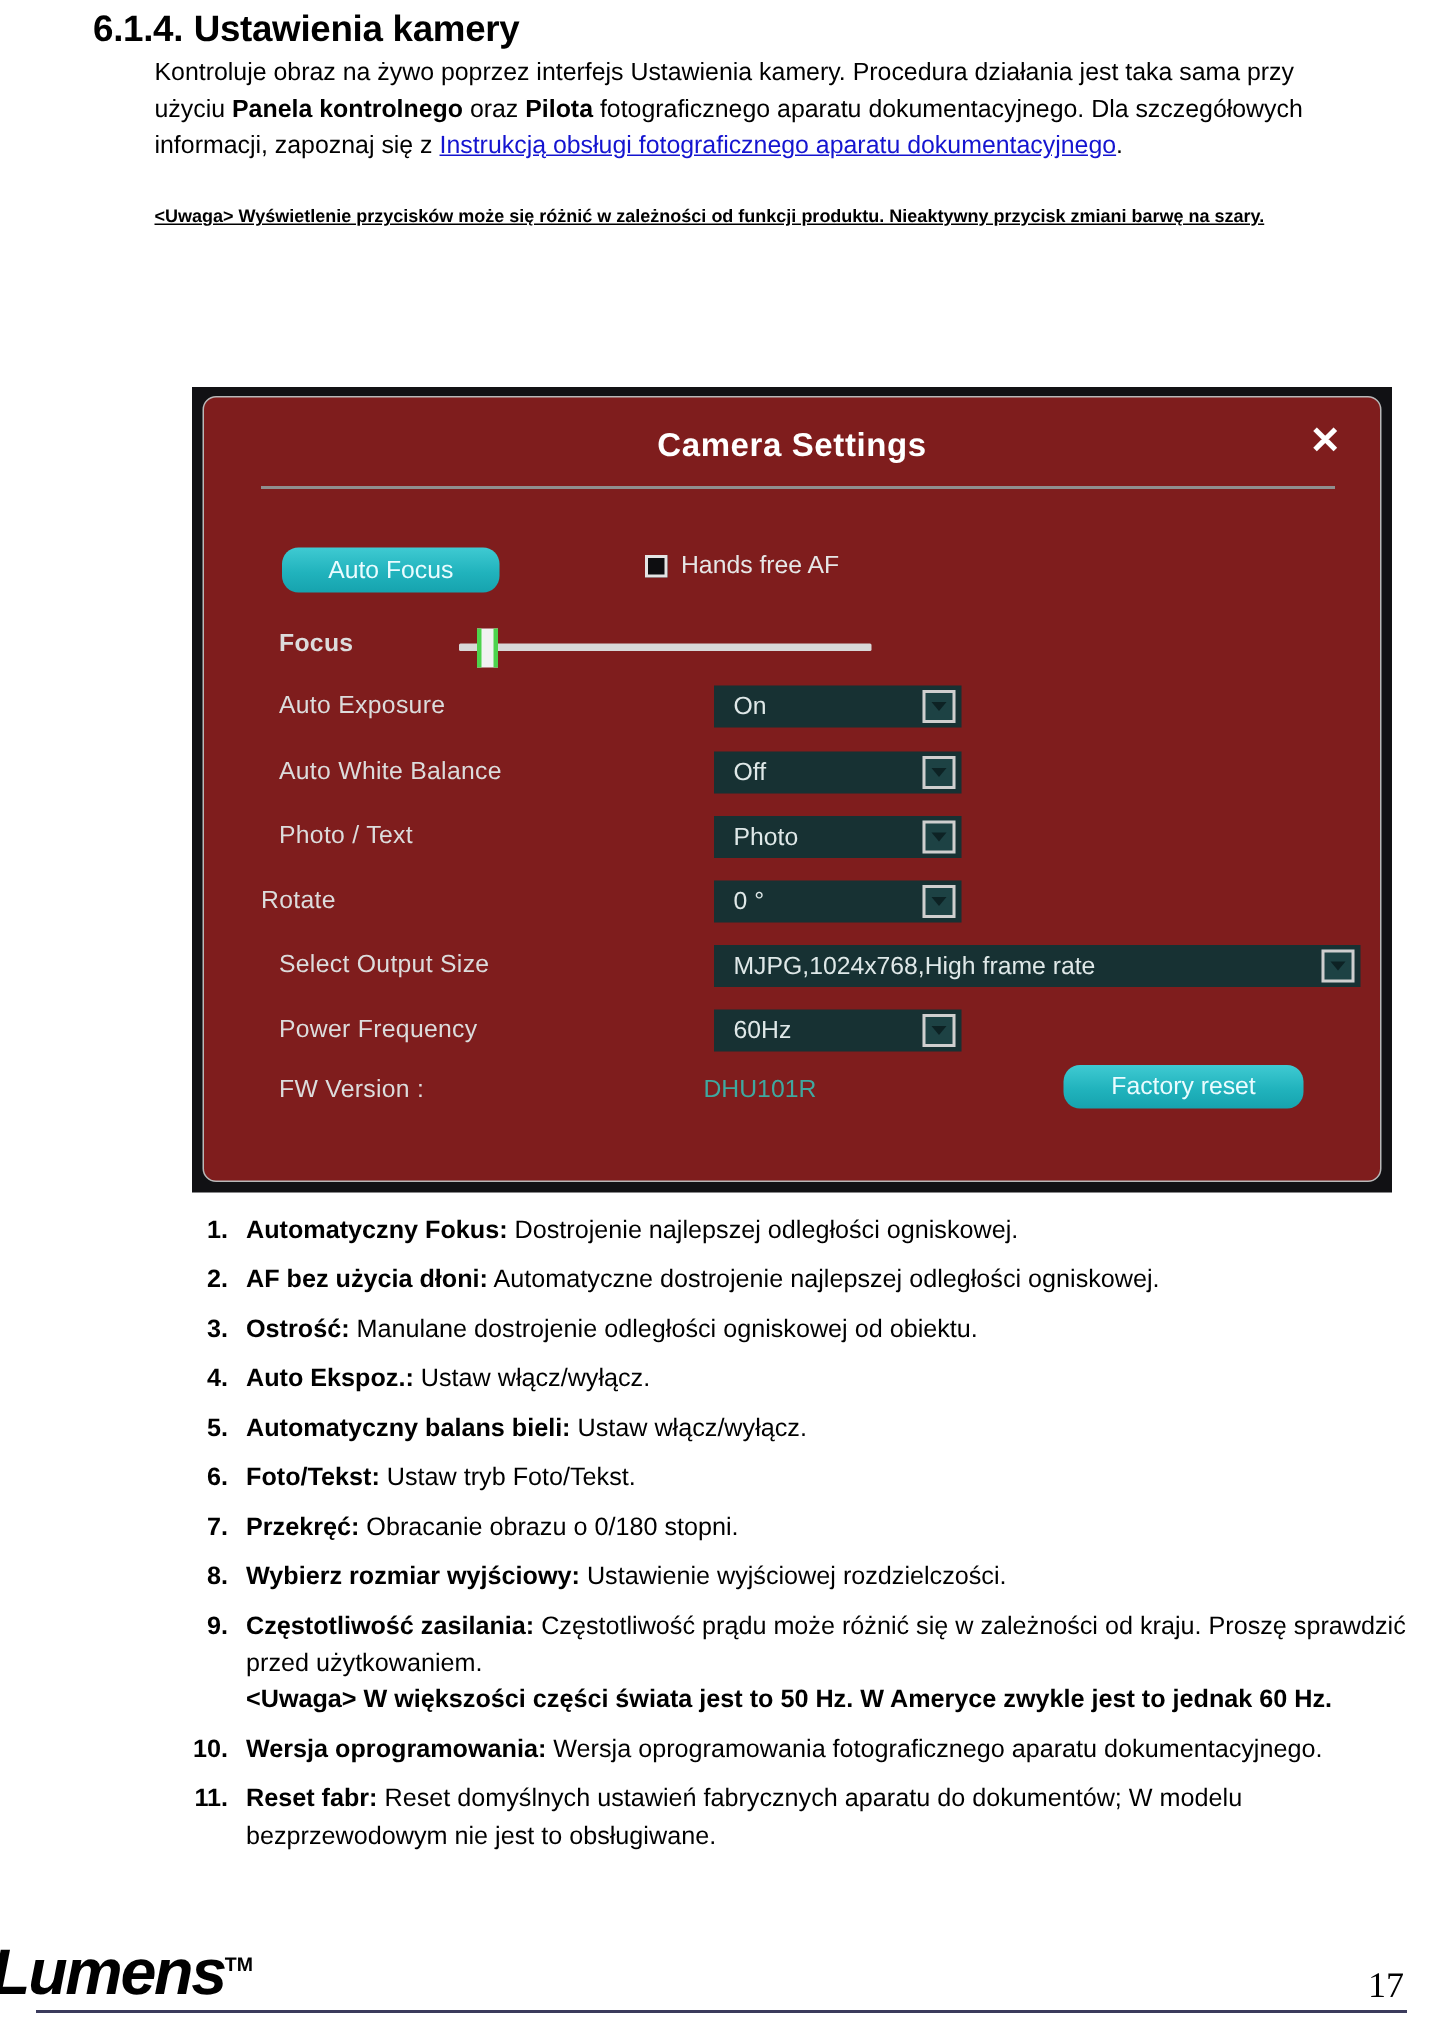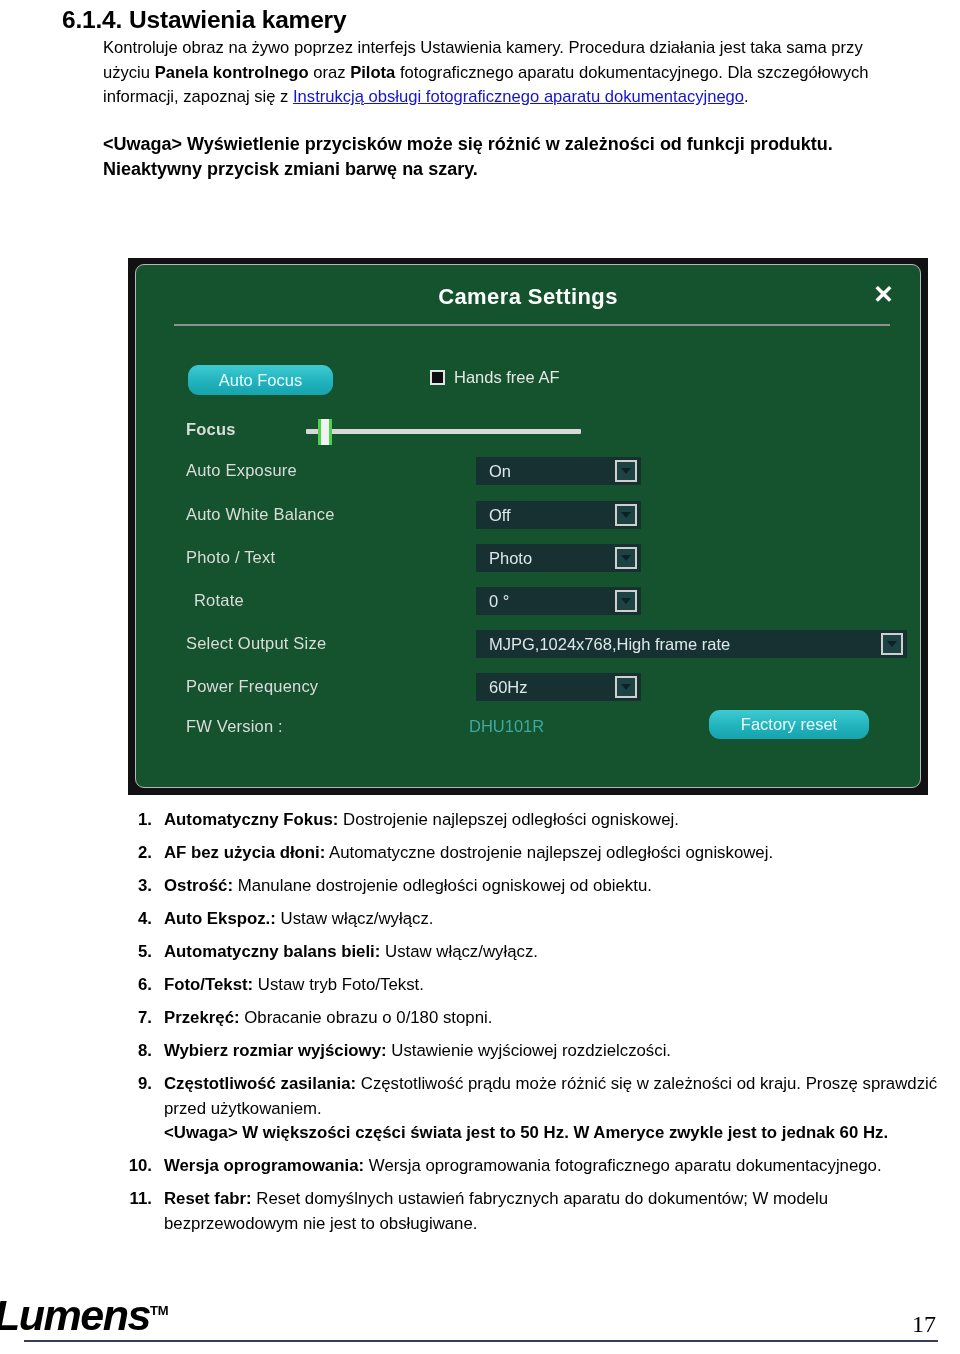--- a/index.html
+++ b/index.html
@@ -37,23 +37,24 @@
     text-align: left;
   }
   .intro b { font-weight: bold; }
   .link { color: #1414d0; text-decoration: underline; }
 
   
   .note-bold {
     position: absolute;
     left: 103px; top: 132px;
     width: 790px;
-    font-size: 18px;
+    font-size: 12px;
     line-height: 25px;
     font-weight: bold;
+    text-decoration: underline;
   }
 
   
   .click-line {
     position: absolute;
     left: 103px; top: 225px;
     font-size: 17.2px;
     font-weight: bold;
     white-space: nowrap;
   }
@@ -74,21 +75,21 @@
     left: 128px; top: 258px;
     width: 800px; height: 537px;
     background: #111114;
   }
   .dialog-inner {
     position: absolute;
     left: 7px; top: 6px;
     right: 7px; bottom: 7px;
     border: 1.5px solid #b8b8b8;
     border-radius: 9px;
-    background: #14532d;
+    background: #7f1d1d;
   }
   .dlg-title {
     position: absolute;
     left: 0; right: 0; top: 19px;
     text-align: center;
     color: #ffffff;
     font-size: 22px;
     font-weight: bold;
     letter-spacing: 0.4px;
   }
@@ -309,21 +310,21 @@
         </div>
 
         <div class="row-label" style="left:50px; top:283px;">Photo / Text</div>
         <div class="dd" style="left:300px; top:279px; width:165px; height:28px;">
           <span class="dd-value">Photo</span>
           <span class="dd-arrow">
               <i></i>
             </span>
         </div>
 
-        <div class="row-label" style="left:58px; top:326px;">Rotate</div>
+        <div class="row-label" style="left:38px; top:326px;">Rotate</div>
         <div class="dd" style="left:300px; top:322px; width:165px; height:28px;">
           <span class="dd-value">0 °</span>
           <span class="dd-arrow">
               <i></i>
             </span>
         </div>
 
         <div class="row-label" style="left:50px; top:369px;">Select Output Size</div>
         <div class="dd" style="left:300px; top:365px; width:431px; height:28px;">
           <span class="dd-value">MJPG,1024x768,High frame rate</span>

